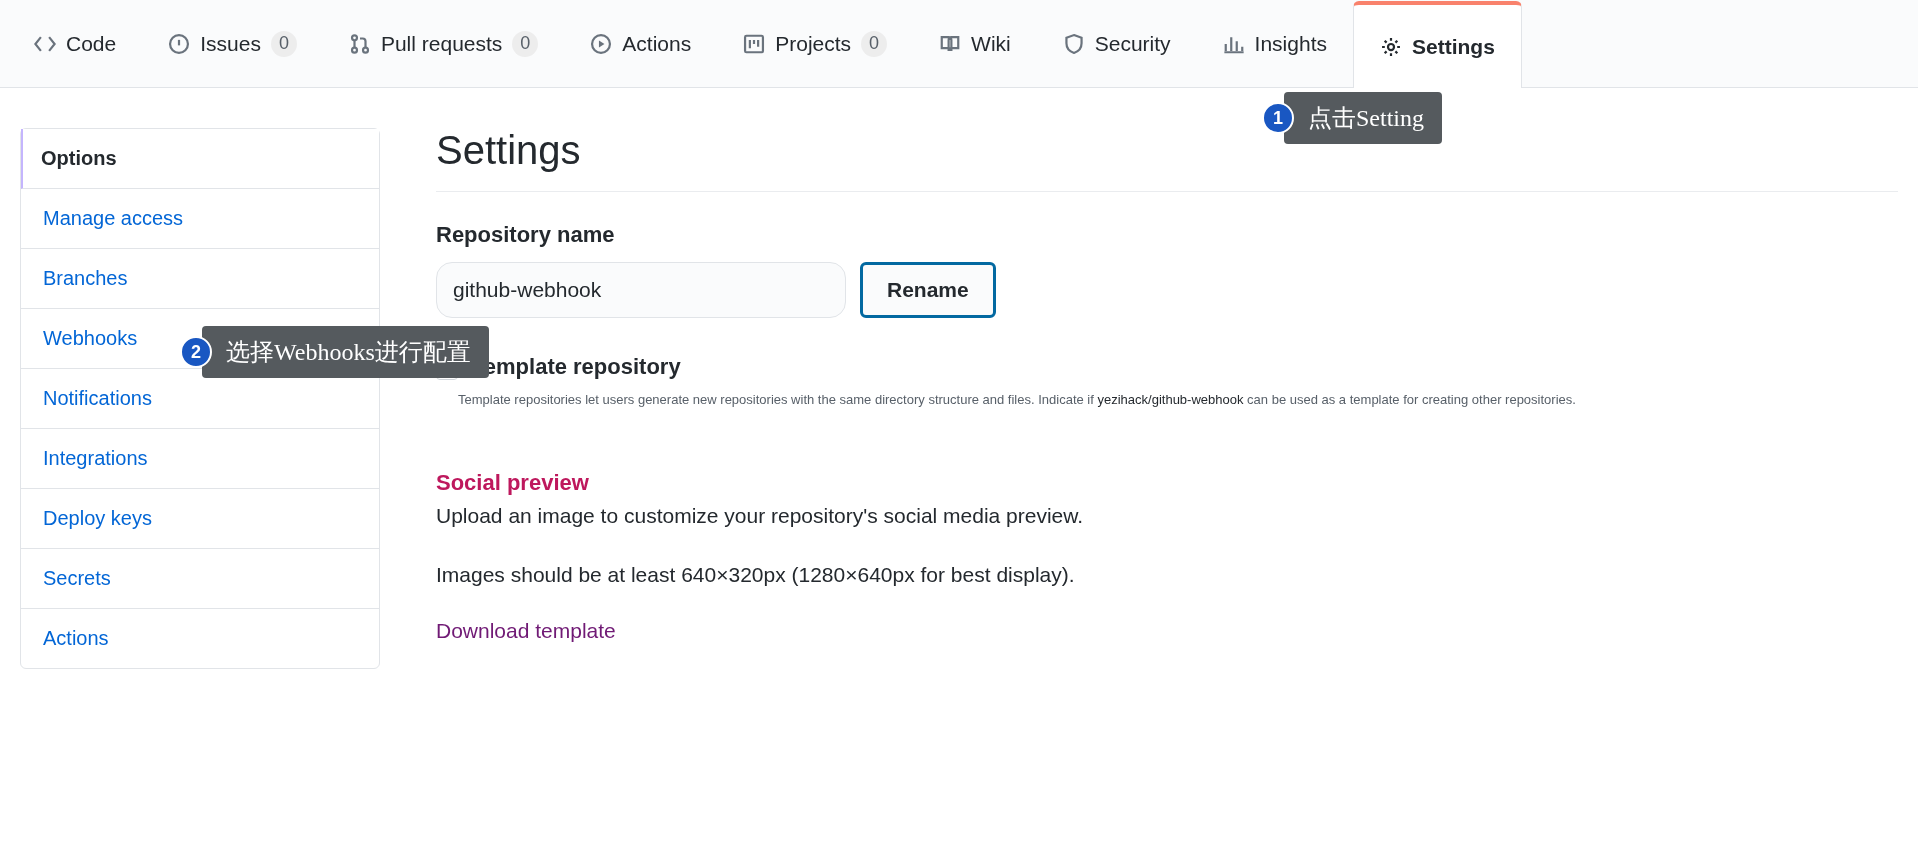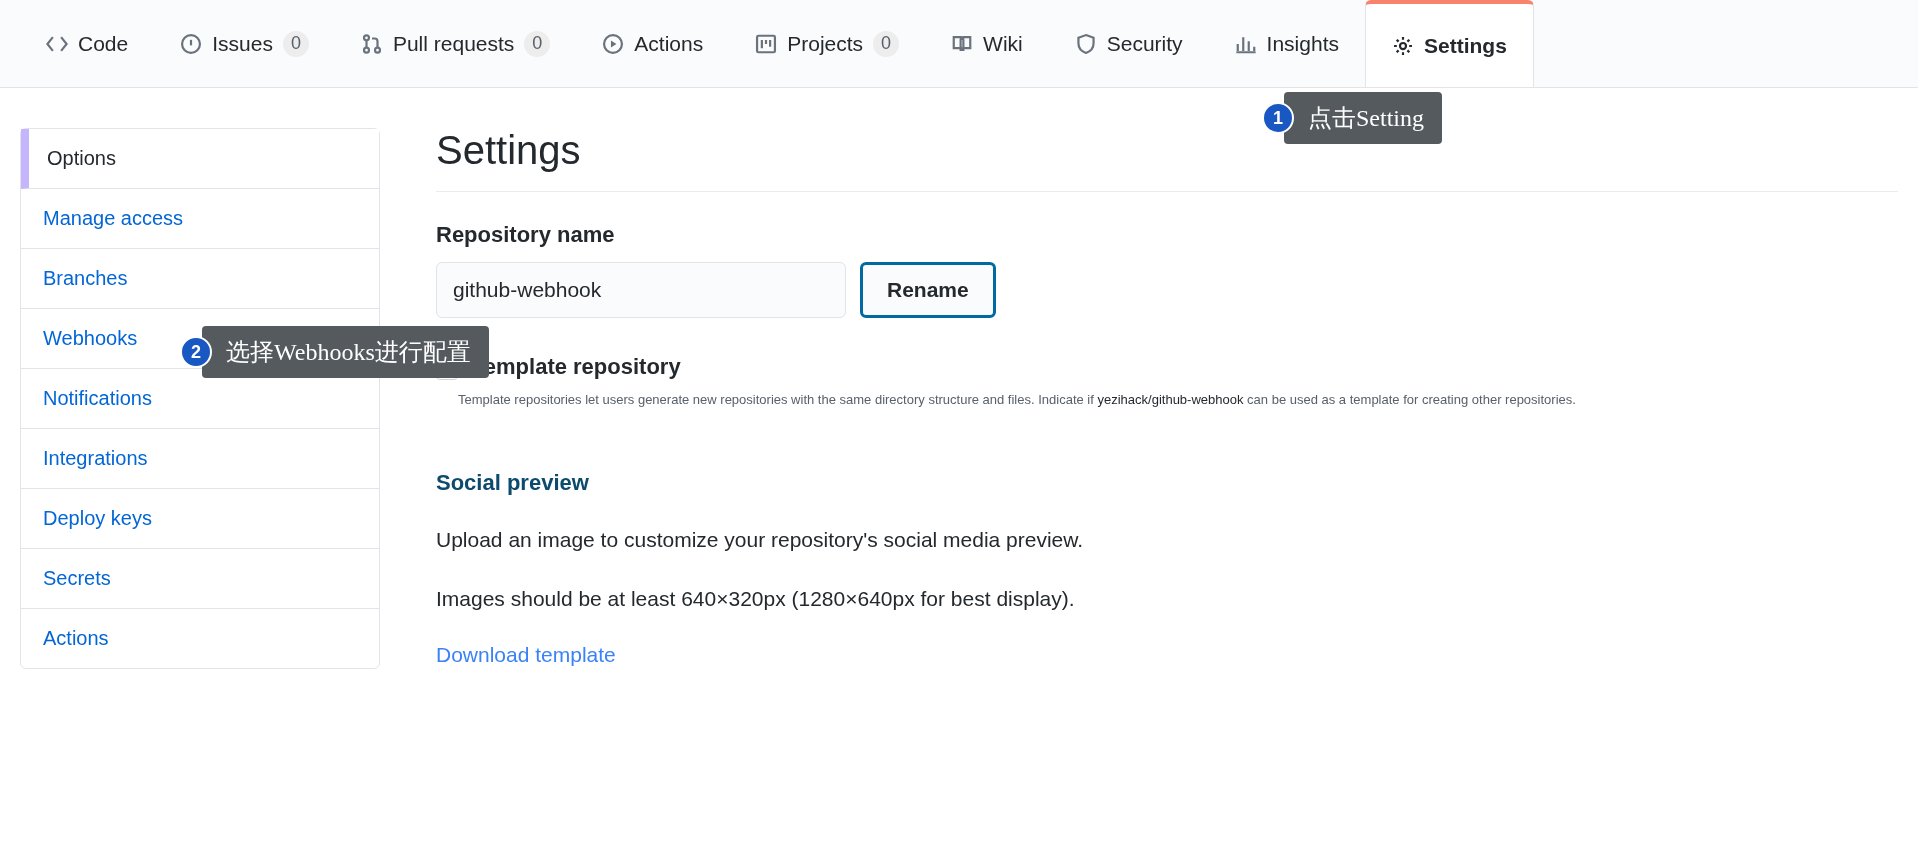--- a/index.html
+++ b/index.html
@@ -9,23 +9,23 @@
       color: #24292e;
       background: #fff;
       width: 1918px;
       height: 867px;
       overflow: hidden;
     }
 
     
     .top-tabs {
       display: flex;
-      align-items: flex-start;
+      align-items: flex-end;
       gap: 0;
-      padding: 0 20px;
+      padding: 0 8px;
       border-bottom: 1px solid #e1e4e8;
       background: #fafbfc;
       height: 88px;
     }
     .top-tab {
       display: flex;
       align-items: center;
       gap: 10px;
       padding: 20px 26px;
       font-size: 21px;
@@ -78,23 +78,23 @@
       padding: 18px 22px;
       font-size: 20px;
       color: #0366d6;
       border-bottom: 1px solid #e1e4e8;
       cursor: pointer;
       position: relative;
     }
     .side-item:last-child { border-bottom: none; }
     .side-item.active {
       color: #24292e;
-      font-weight: 400;
+      font-weight: 700;
       background: #fff;
-      border-left: 8px solid #c4b5fd;
+      border-left: 2px solid #c4b5fd;
       padding-left: 18px;
     }
     .side-item:not(.active) { background: transparent; }
 
     
     .main {
       flex: 1;
       min-width: 0;
     }
     .main h1 {
@@ -118,21 +118,21 @@
       margin-bottom: 36px;
     }
     .text-input {
       width: 410px;
       height: 56px;
       padding: 10px 16px;
       font-size: 21px;
       color: #24292e;
       background: #fafbfc;
       border: 1px solid #e1e4e8;
-      border-radius: 6px;
+      border-radius: 16px;
     }
     .btn {
       height: 56px;
       padding: 0 24px;
       font-size: 21px;
       font-weight: 600;
       color: #24292e;
       background: #fafbfc;
       border: 3px solid #0369a1;
       border-radius: 6px;
@@ -164,31 +164,31 @@
       color: #586069;
       line-height: 1.5;
       margin-left: 22px;
       margin-bottom: 60px;
     }
     .help-text .bold { color: #24292e; }
 
     .section-title {
       font-size: 22px;
       font-weight: 600;
-      color: #0c4a6e;
-      margin-bottom: 28px;
+      color: #be185d;
+      margin-bottom: 4px;
     }
     .section-desc {
       font-size: 21px;
       color: #24292e;
       line-height: 1.5;
       margin-bottom: 28px;
     }
     .link {
-      color: #3b82f6;
+      color: #701a75;
       font-size: 21px;
       cursor: pointer;
     }
 
     
     .callout {
       position: absolute;
       display: flex;
       align-items: center;
       z-index: 10;

